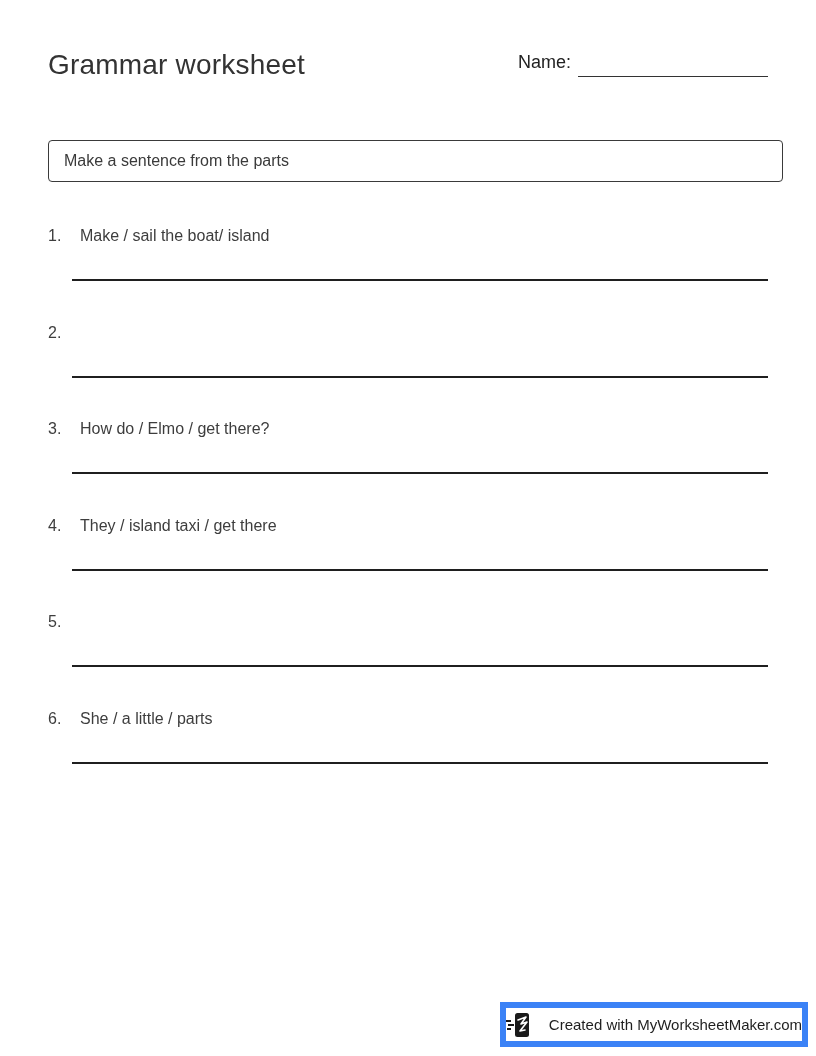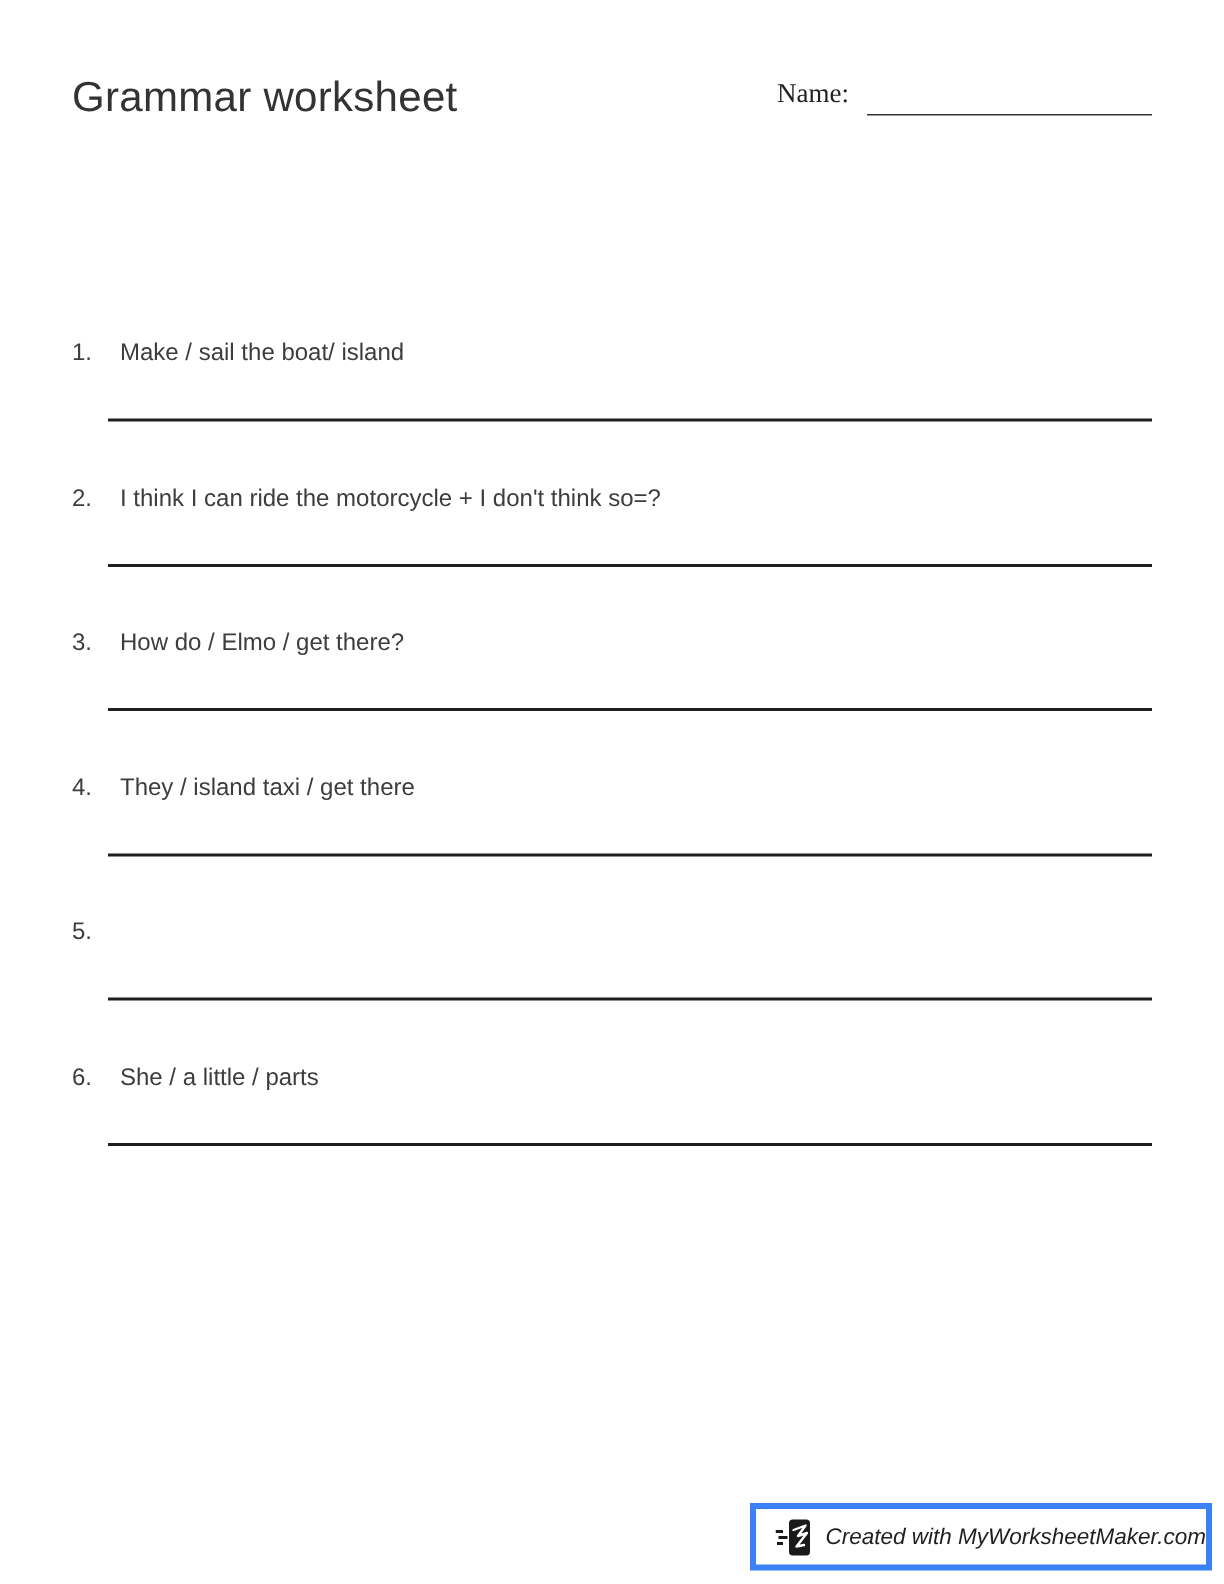--- a/index.html
+++ b/index.html
@@ -27,21 +27,21 @@
     color: #333333;
   }
   .name-block {
     position: absolute;
     left: 518px;
     top: 52px;
     width: 250px;
     height: 28px;
   }
   .name-label {
-    font-family: Liberation Serif, serif;
+    font-family: Liberation Sans, sans-serif;
     font-size: 18px;
     color: #222222;
   }
   .name-line {
     position: absolute;
     left: 60px;
     top: 24px;
     width: 190px;
     border-bottom: 1.5px solid #333333;
   }
@@ -93,27 +93,26 @@
   .item-3 { top: 419px; }
   .item-4 { top: 516px; }
   .item-5 { top: 612px; }
   .item-6 { top: 709px; }
   .credit-box {
     position: absolute;
     left: 500px;
     top: 1002px;
     width: 308px;
     height: 45px;
-    border: 4px solid #3b82f6;
+    border: 6px solid #3b82f6;
     display: flex;
     align-items: center;
-    justify-content: flex-end;
+    justify-content: space-between;
     gap: 7px;
     box-sizing: border-box;
-    font-style: italic;
   }
   .credit-text {
     font-size: 15px;
     color: #1f1f1f;
   }
   .logo-icon {
     width: 26px;
     height: 28px;
     flex: 0 0 26px;
   }
@@ -123,33 +122,35 @@
 
 <div class="page">
 
   <h1 class="title">Grammar worksheet</h1>
 
   <div class="name-block">
     <span class="name-label">Name:</span>
     <span class="name-line"></span>
   </div>
 
+  <div class="instruction-box">
+    <span>Make a sentence from the parts</span>
+  </div>
 
   <ol class="items">
     <li class="item item-1">
       <div class="item-row">
         <span class="item-num">1.</span>
         <span class="item-text">Make / sail the boat/ island</span>
       </div>
       <div class="answer-line"></div>
     </li>
     <li class="item item-2">
       <div class="item-row">
         <span class="item-num">2.</span>
-        <span class="item-text">I think I can ride the motorcycle + I don't think so=?</span>
       </div>
       <div class="answer-line"></div>
     </li>
     <li class="item item-3">
       <div class="item-row">
         <span class="item-num">3.</span>
         <span class="item-text">How do / Elmo / get there?</span>
       </div>
       <div class="answer-line"></div>
     </li>

